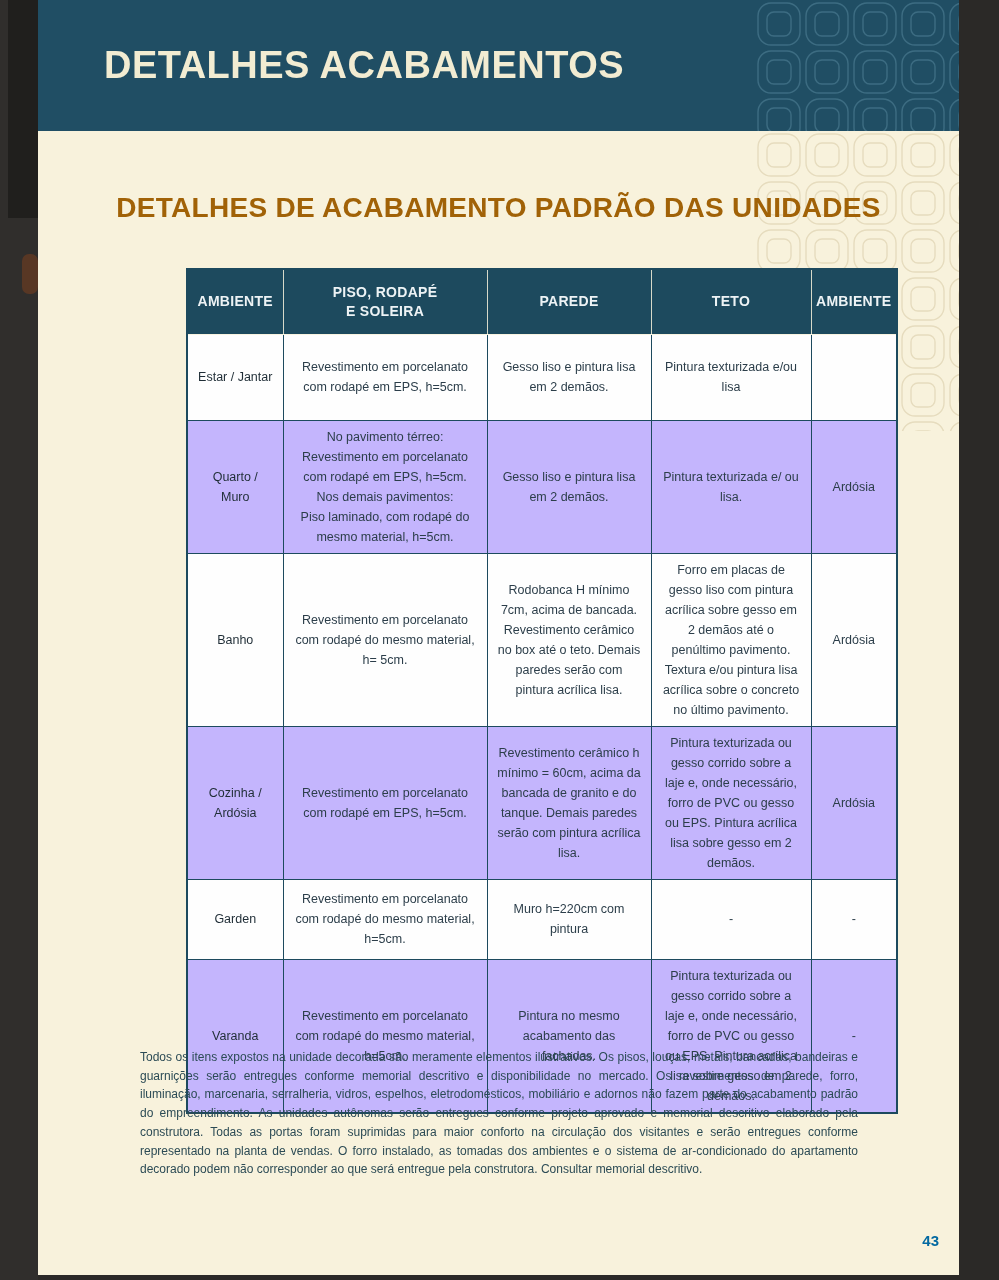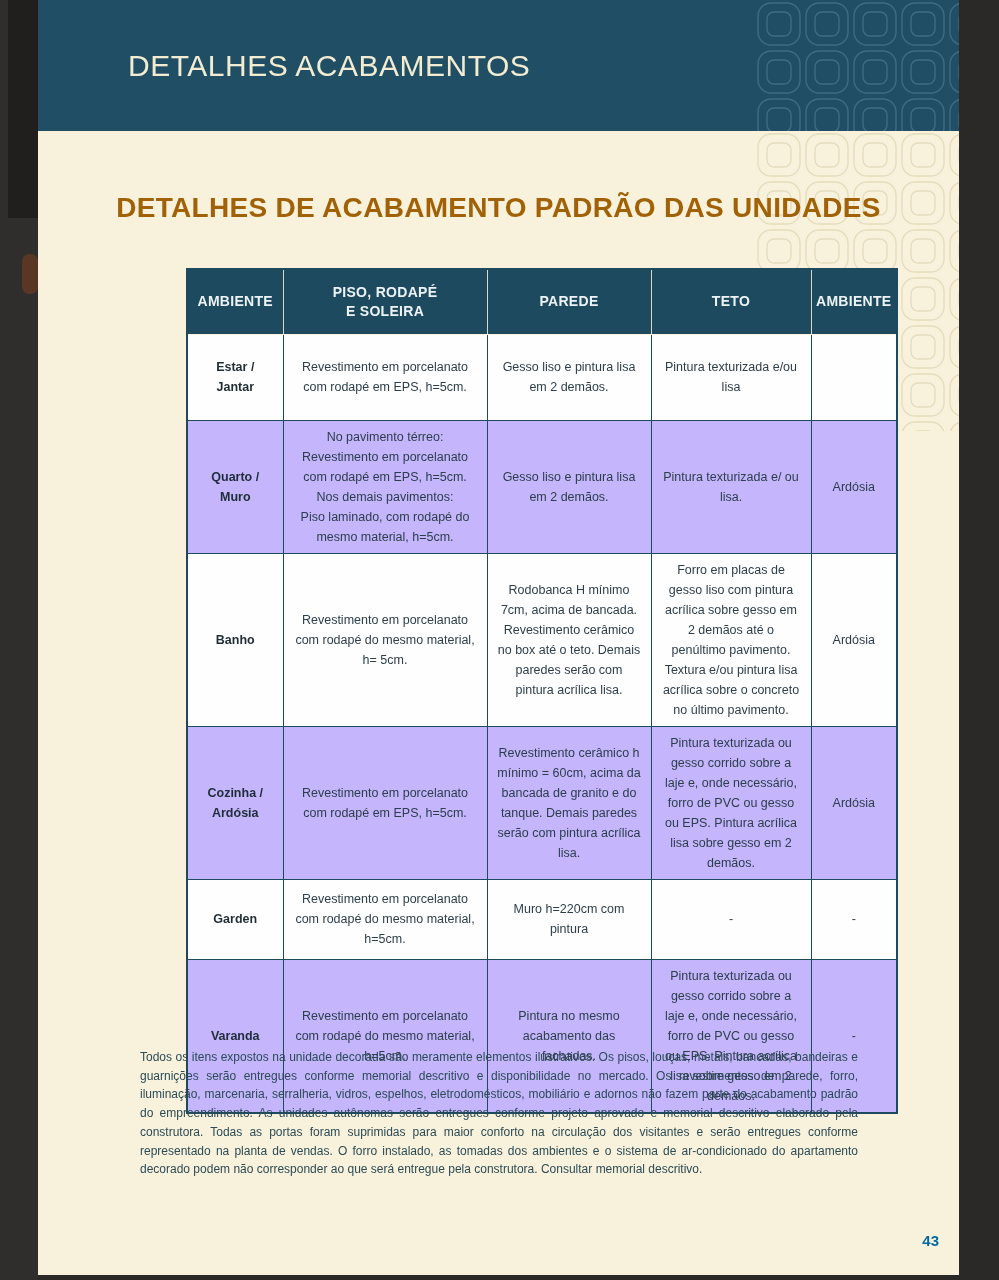--- a/index.html
+++ b/index.html
@@ -15,21 +15,21 @@
   .side-left { position:absolute; left:0; top:0; width:38px; height:1280px; background:#302e2c; }
   .side-left .dark-block { position:absolute; left:8px; top:0; width:30px; height:218px; background:#201f1d; }
   .orange-blob { position:absolute; left:22px; top:254px; width:16px; height:40px;
     border-radius:7px; background:#6e3c20; opacity:.65; }
 
   
   .page { position:absolute; left:38px; top:0; width:921px; height:1275px; background:#f8f2dc; }
 
   
   .banner { position:absolute; left:0; top:0; width:100%; height:131px; background:#204e64; display:flex; align-items:center; }
-  .banner-title { padding-left:90px; font-size:30px; font-weight:400; letter-spacing:.5px; color:#f2ecd2; }
+  .banner-title { padding-left:66px; font-size:38px; font-weight:700; letter-spacing:.5px; color:#f2ecd2; }
 
   
   .pattern-top, .pattern-bottom { position:absolute; left:717px; width:204px; pointer-events:none; }
   .pattern-top { top:0; height:131px; }
   .pattern-bottom { top:131px; height:300px; }
 
   
   .section-title { position:absolute; left:0; top:192px; width:100%; text-align:center;
     font-size:28px; font-weight:700; letter-spacing:.3px; color:#a16207; }
 
@@ -40,21 +40,21 @@
   th {
     background:#1d4a5e; color:#edf3f5; font-size:14px; font-weight:700;
     height:65px; text-align:center; vertical-align:middle;
     border:1.5px solid rgba(248,242,220,.85); white-space:pre-line; line-height:1.35; letter-spacing:.3px;
   }
   td {
     border:1.5px solid #1d4a5e; background:#fefefe;
     font-size:12.5px; color:#2c3e4a; line-height:1.6;
     text-align:center; vertical-align:middle; padding:6px 9px; white-space:pre-line;
   }
-  td.ambiente { font-weight:700; color:#1f2d36; }
+  td.ambiente { font-weight:400; color:#1f2d36; }
   tr.shaded td { background:#c4b5fd; }
 
   
   .footer-text { position:absolute; left:102px; top:1048px; width:718px;
     font-size:12px; line-height:1.56; color:#2c4b55; text-align:justify; }
 
   
   .page-num { position:absolute; right:20px; top:1232px; font-size:15px; font-weight:700; color:#0369a1; }
 </style>
 </head>

